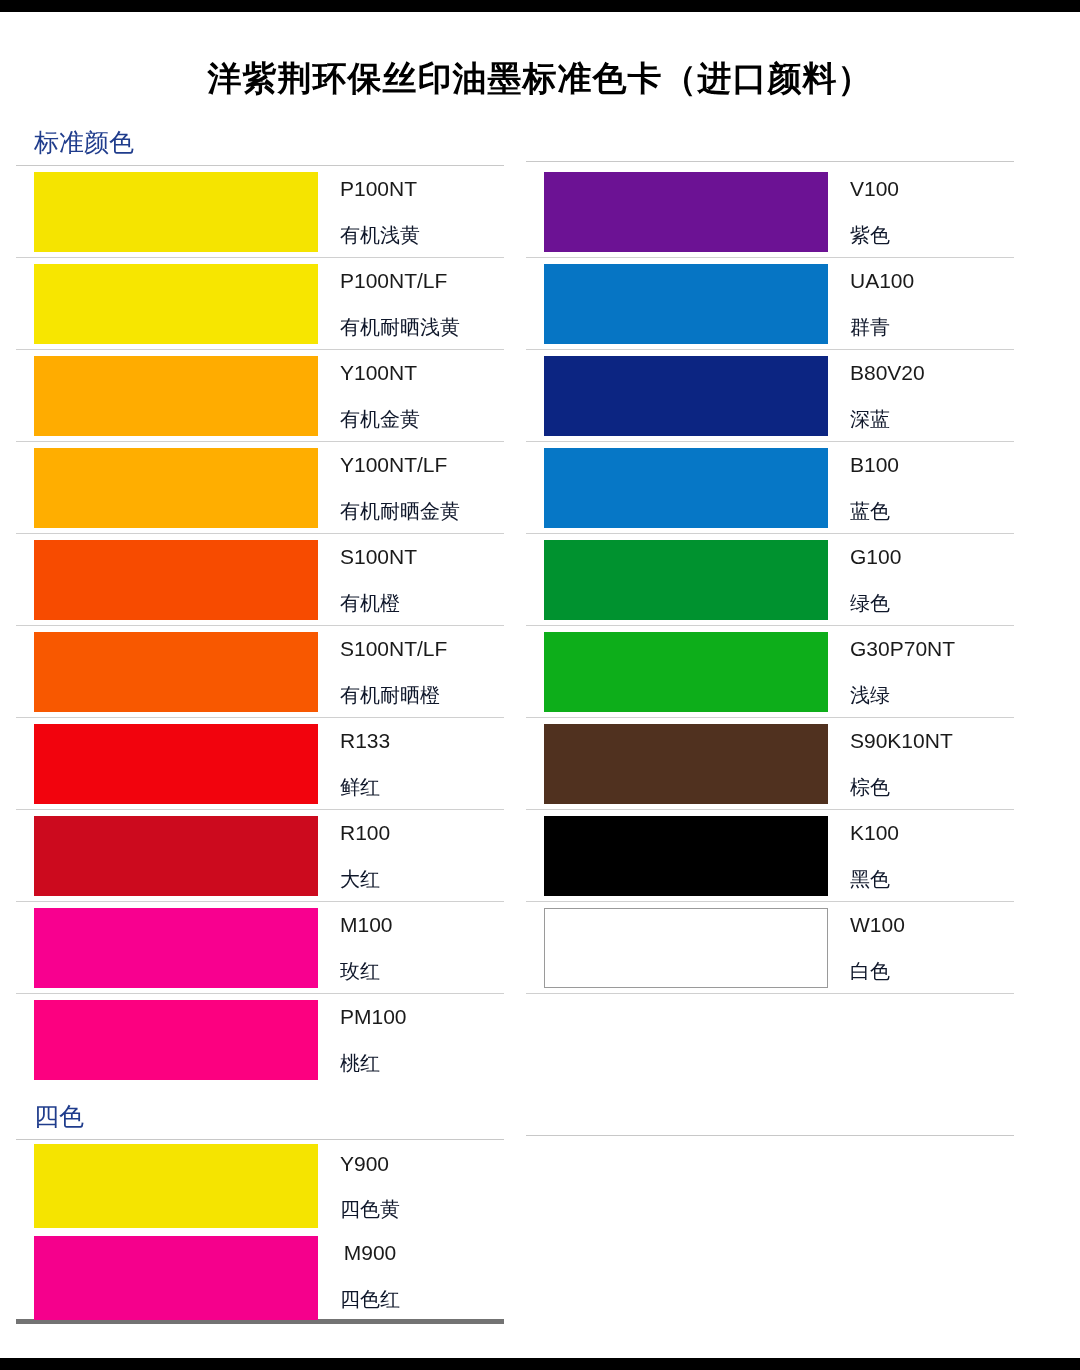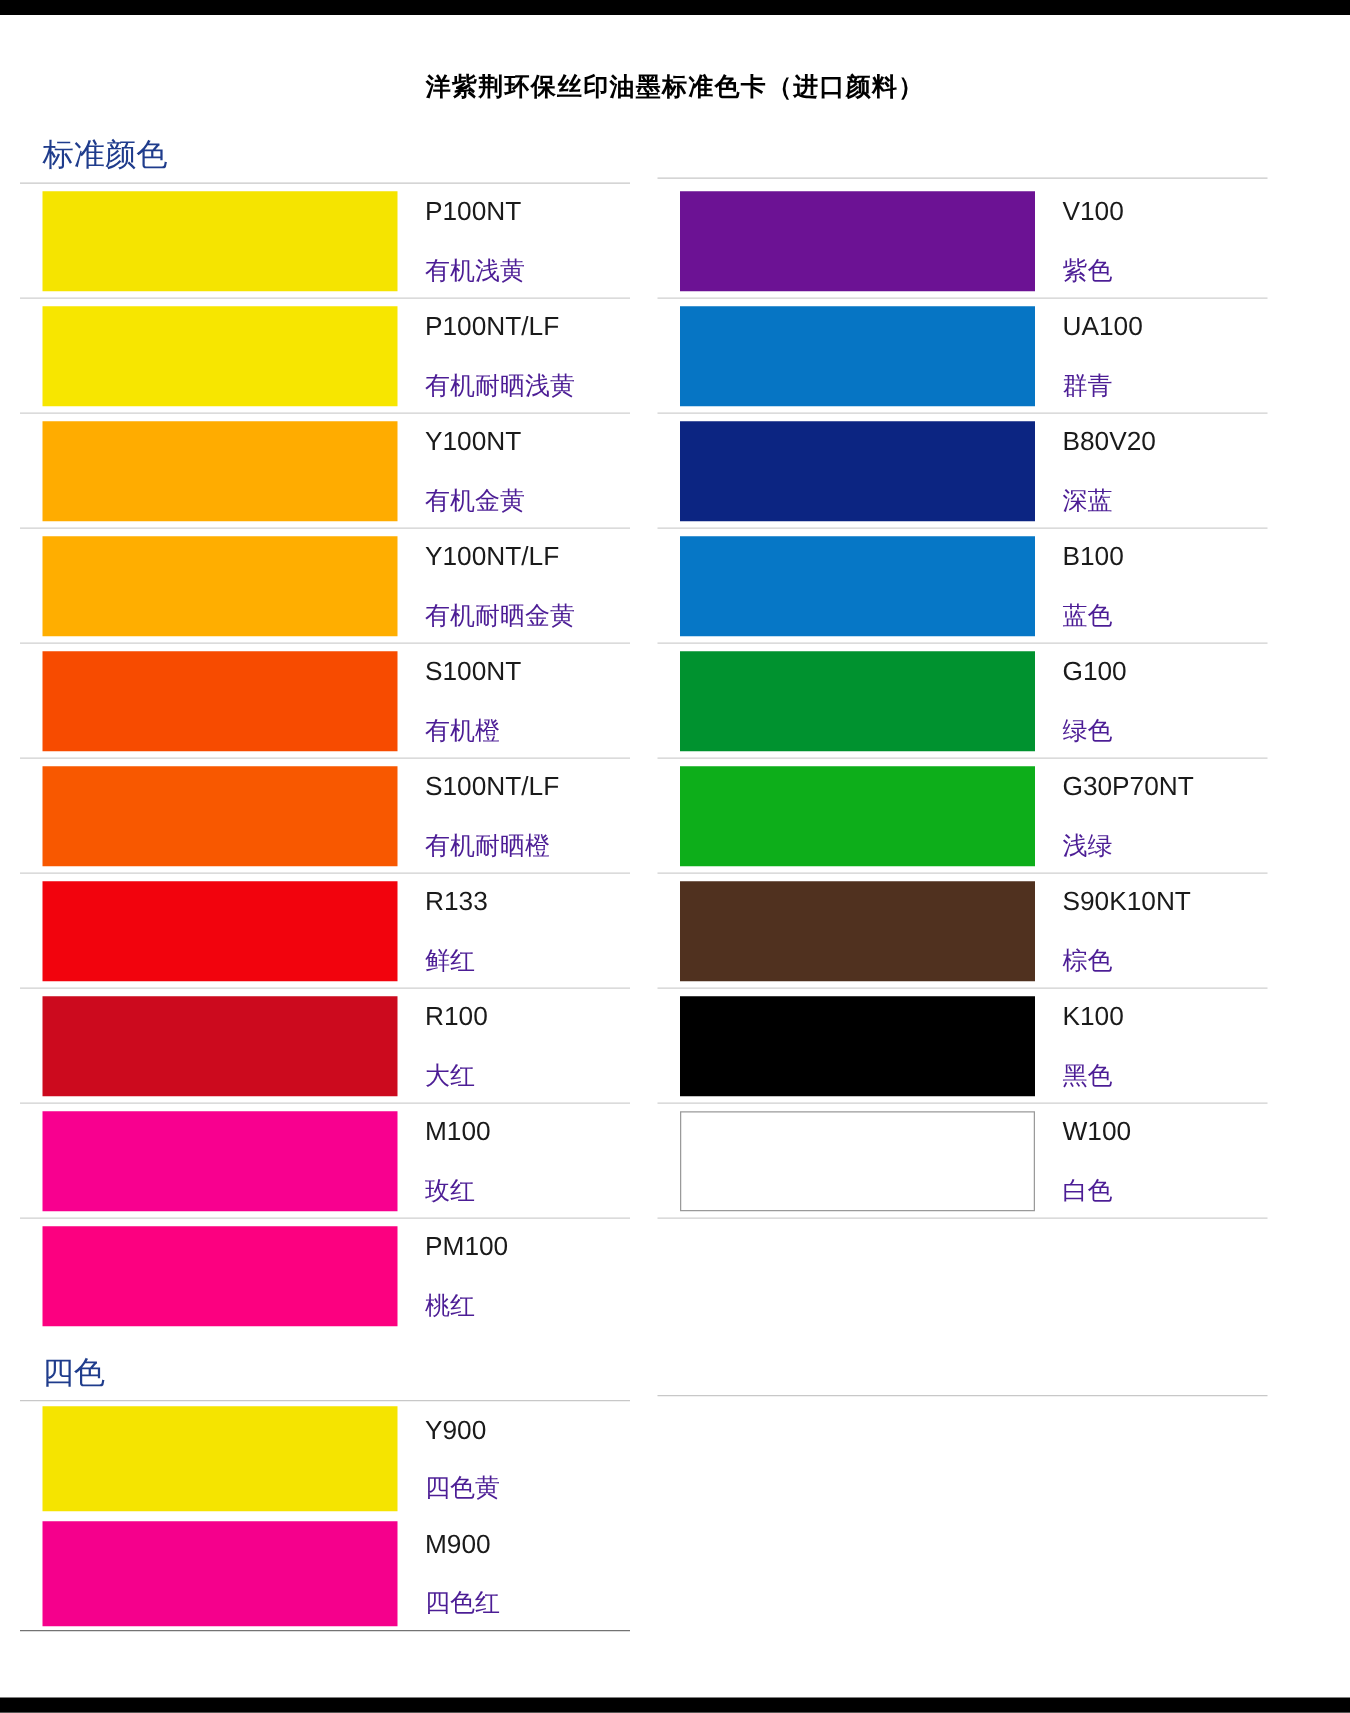--- a/index.html
+++ b/index.html
@@ -29,21 +29,21 @@
   .bottombar {
     position: absolute;
     left: 0;
     bottom: 0;
     height: 12px;
     width: 100%;
     background: #000000;
   }
   .title {
     text-align: center;
-    font-size: 20px;
+    font-size: 34px;
     font-weight: bold;
     color: #000000;
     letter-spacing: 1px;
     margin: 0;
     padding-top: 44px;
     padding-bottom: 10px;
     font-family: "DejaVu Sans", "Liberation Sans", sans-serif;
   }
   .section {
     padding: 0 16px 0 16px;
@@ -109,32 +109,33 @@
     line-height: 1.3;
     gap: 19px;
   }
   .code {
     font-size: 21px;
     color: #1a1a1a;
     font-family: "Liberation Sans", "DejaVu Sans", sans-serif;
   }
   .cname {
     font-size: 20px;
-    color: #4c1d95;
+    color: #0f172a;
     font-family: "DejaVu Sans", "Liberation Sans", sans-serif;
   }
   
   .fc-row {
     display: flex;
     align-items: stretch;
     height: 92px;
     box-sizing: border-box;
   }
   .fc-row.last {
-    border-bottom: 1px solid #737373;
+    border-bottom: 5px solid #737373;
+    text-align: center;
   }
   .fc-swatch {
     width: 284px;
     height: 84px;
     margin: 4px 0 4px 18px;
     flex: 0 0 284px;
   }
 </style>
 </head>
 <body>

